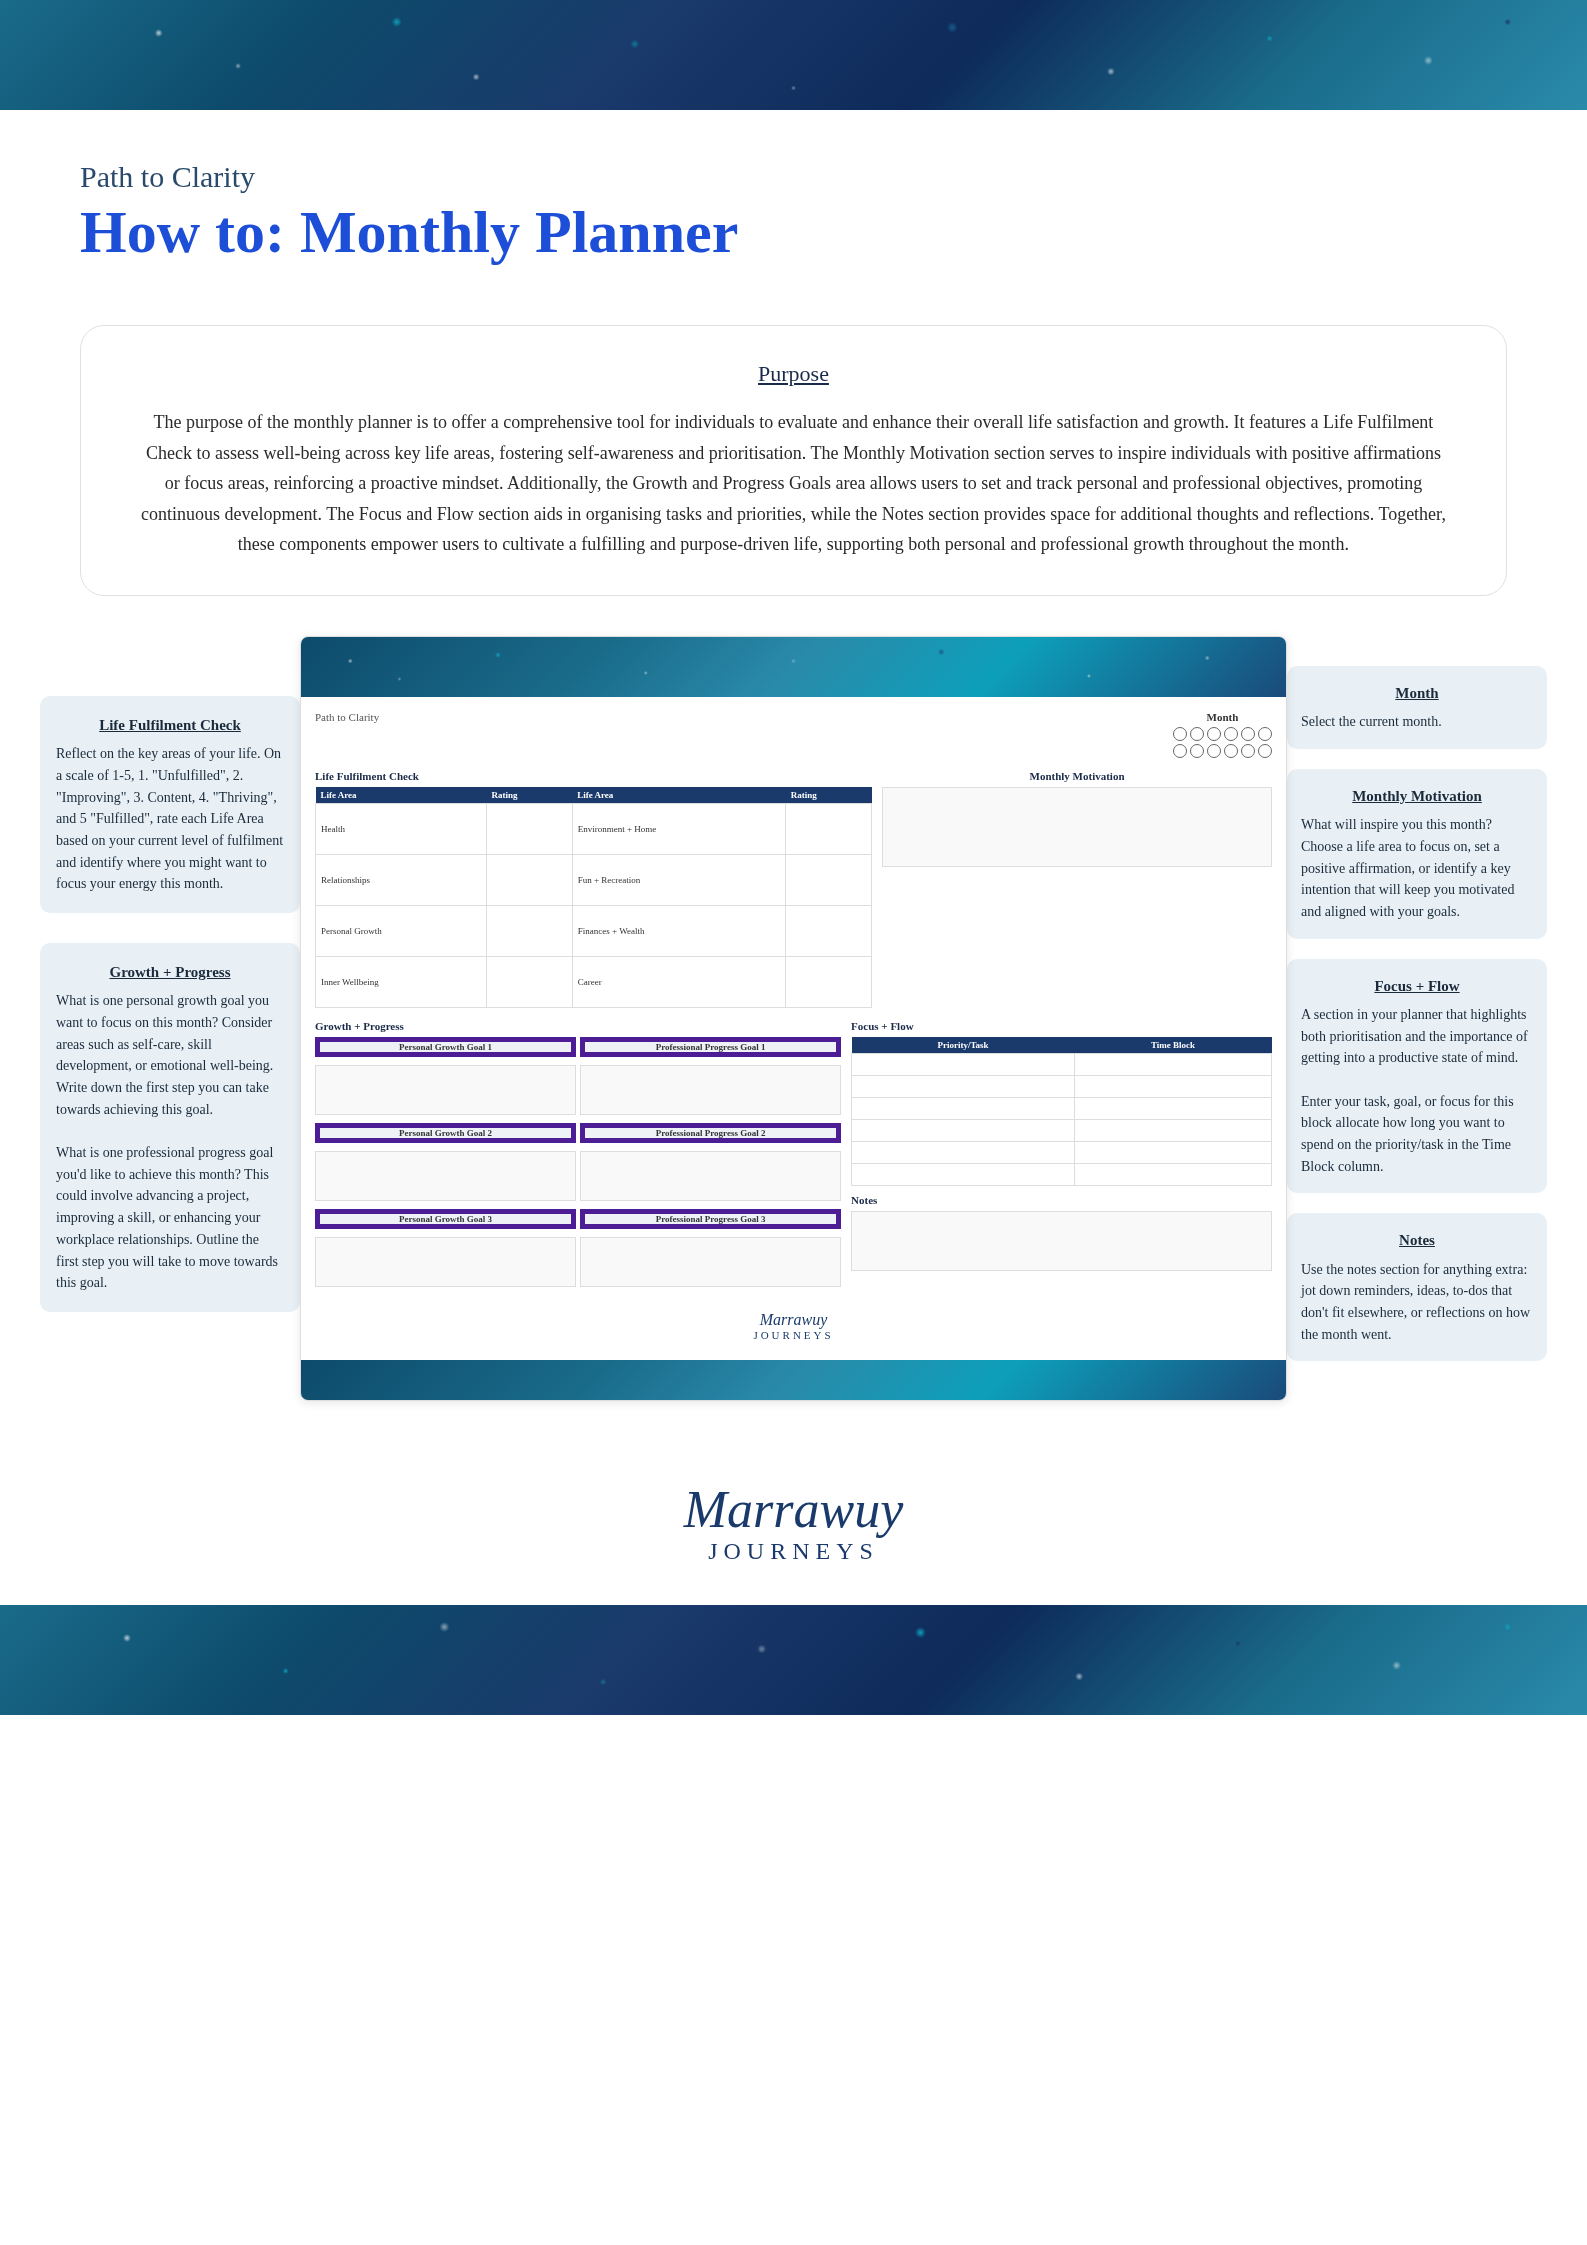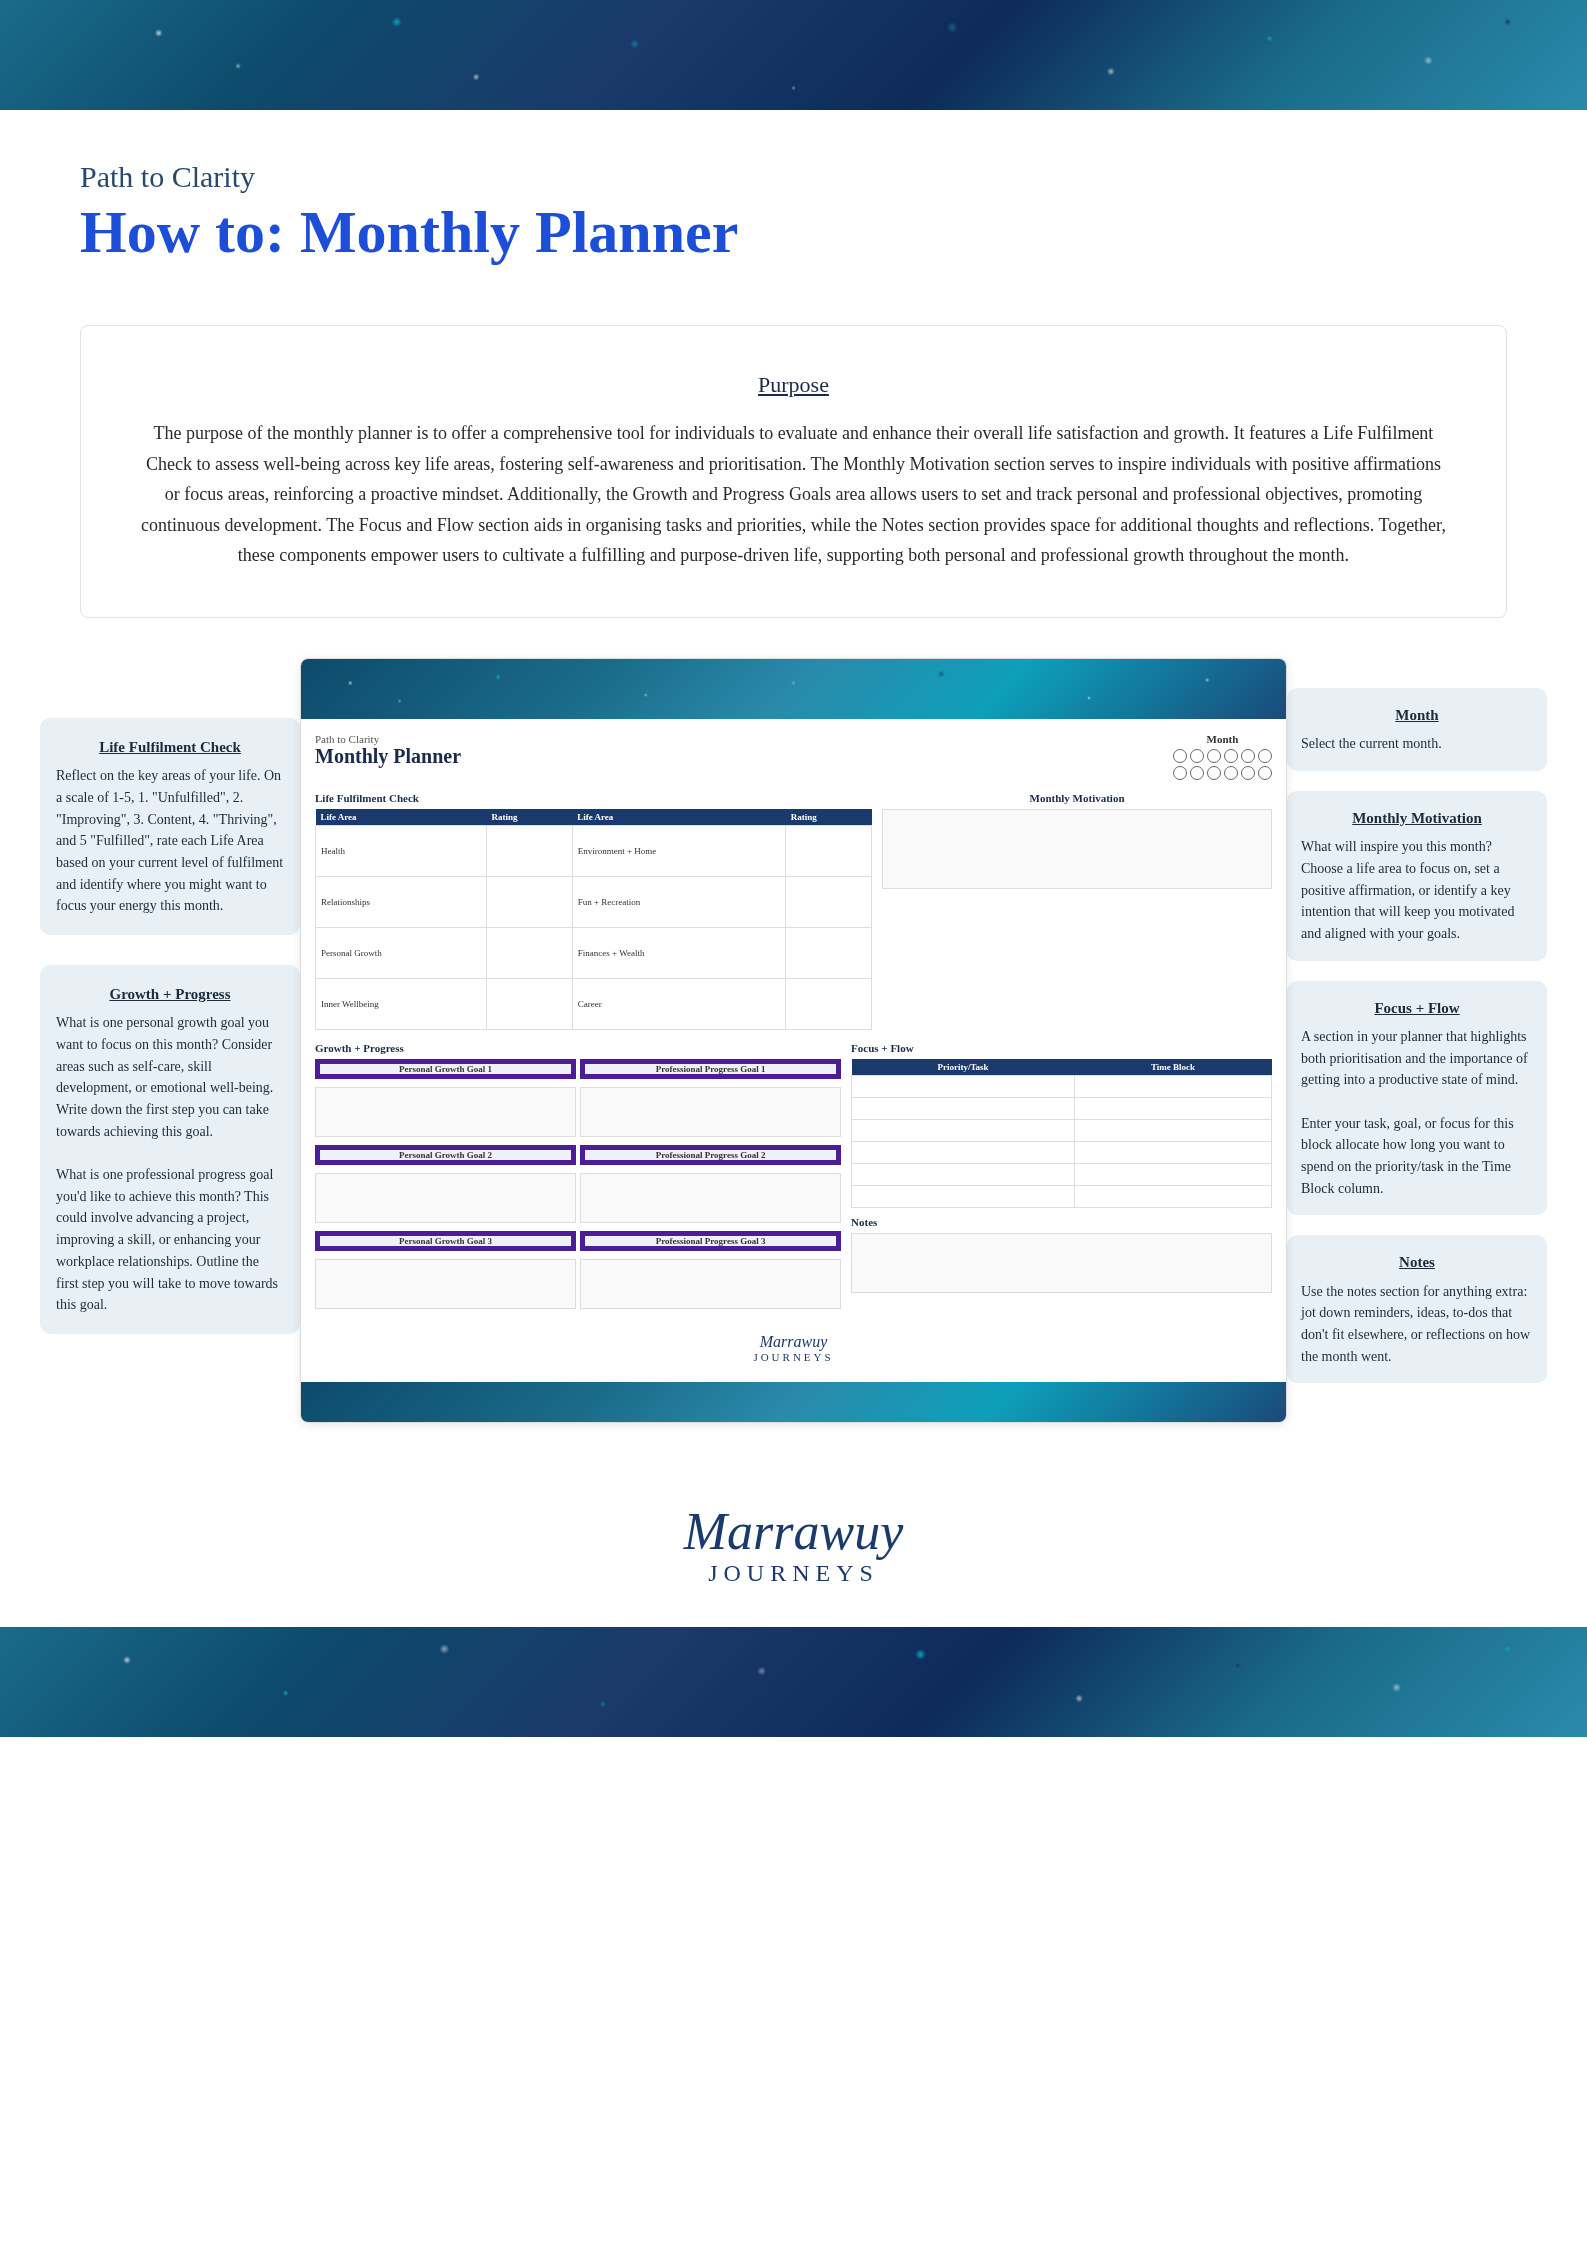--- a/index.html
+++ b/index.html
@@ -53,22 +53,22 @@
       color: #1d4ed8;
       font-family: Georgia, serif;
       font-weight: bold;
       line-height: 1.1;
     }
 
     
     .purpose-section {
       margin: 20px 80px 40px 80px;
       border: 1px solid #e0e0e0;
-      border-radius: 8px;
-      padding: 46px 60px;
+      border-radius: 24px;
+      padding: 35px 60px;
       text-align: center;
     }
     .purpose-title {
       font-size: 22px;
       color: #1a2a4a;
       text-decoration: underline;
       margin-bottom: 20px;
       font-family: Georgia, serif;
     }
     .purpose-text {
@@ -442,21 +442,20 @@
   <div class="planner-preview-wrapper">
     <div class="planner-preview">
 
       <div class="planner-header-img"></div>
 
       <div class="planner-body">
 
         <div class="planner-title-row">
           <div class="planner-logo-area">
             <div class="planner-path-text">Path to Clarity</div>
-            <div class="planner-main-title">Monthly Planner</div>
           </div>
           <div class="planner-month-area">
             <div class="planner-month-label">Month</div>
             <div class="month-circles">
               <div class="month-circle"></div>
               <div class="month-circle"></div>
               <div class="month-circle"></div>
               <div class="month-circle"></div>
               <div class="month-circle"></div>
               <div class="month-circle"></div>

